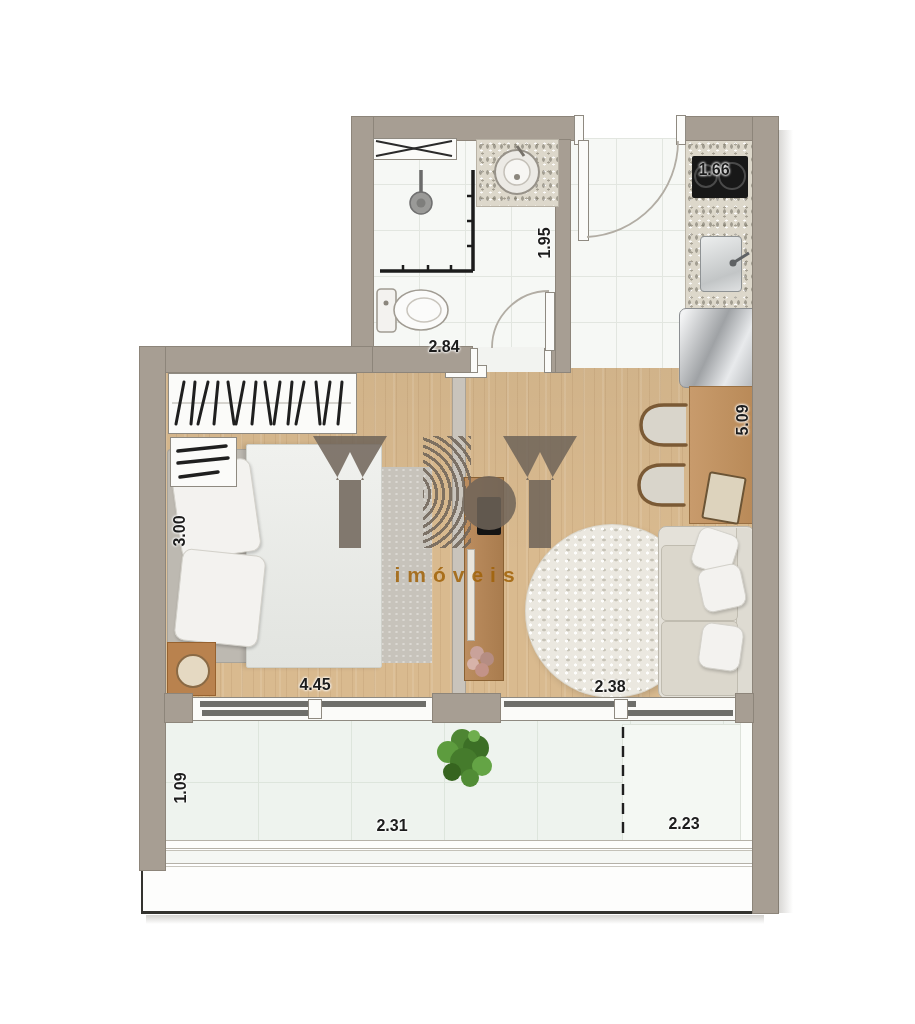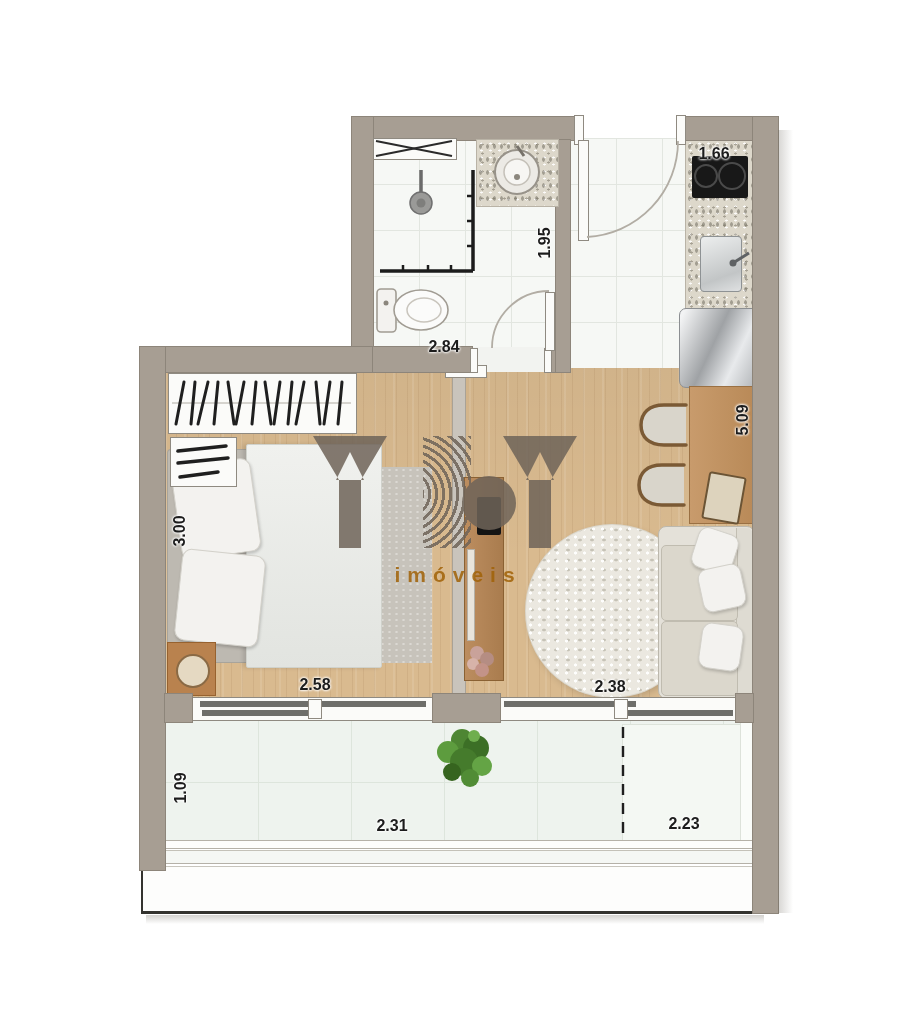--- a/index.html
+++ b/index.html
@@ -231,25 +231,25 @@
     </g>
 
     <g transform="translate(463,643)">
       <circle cx="14" cy="10" r="7" fill="#c9a29a"></circle>
         <circle cx="24" cy="16" r="7" fill="#b58d83"></circle>
       <circle cx="10" cy="21" r="6" fill="#d7b3a9"></circle>
         <circle cx="19" cy="27" r="7" fill="#c39388"></circle>
     </g>
   </svg>
 
-  <div class="abs dim" style="left:684px;top:144px">1.66</div>
+  <div class="abs dim" style="left:684px;top:160px">1.66</div>
   <div class="abs dim rot" style="left:515px;top:233px">1.95</div>
   <div class="abs dim" style="left:414px;top:337px">2.84</div>
   <div class="abs dim rot" style="left:150px;top:521px">3.00</div>
-  <div class="abs dim" style="left:285px;top:675px">2.58</div>
+  <div class="abs dim" style="left:285px;top:675px">4.45</div>
   <div class="abs dim rot" style="left:713px;top:410px">5.09</div>
   <div class="abs dim" style="left:580px;top:677px">2.38</div>
   <div class="abs dim rot" style="left:151px;top:778px">1.09</div>
   <div class="abs dim" style="left:362px;top:816px">2.31</div>
   <div class="abs dim" style="left:654px;top:814px">2.23</div>
 
 
   <div class="abs wm" style="left:0;top:0;width:915px;height:1024px;pointer-events:none">
     <svg class="abs" style="left:313px;top:436px" width="74" height="112" viewBox="0 0 74 112">
       <path fill-rule="evenodd" fill="#6f6459" d="M0,0 H74 L48,44 V112 H26 V44 Z M37,16 L23,44 H51 Z"></path>

